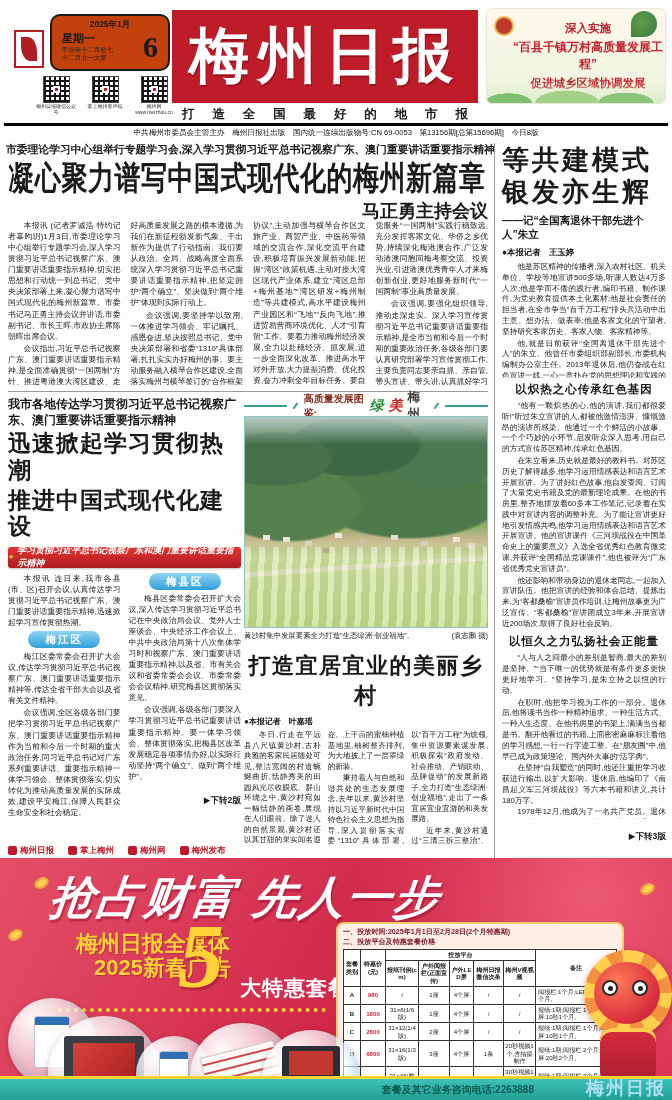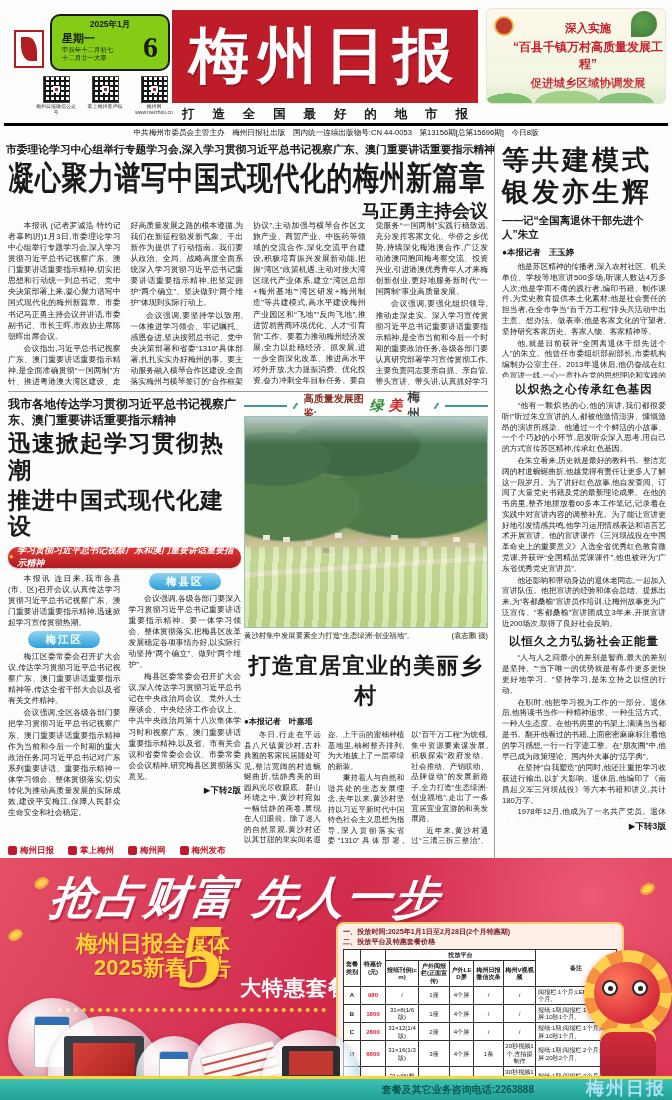--- a/index.html
+++ b/index.html
@@ -2,21 +2,21 @@
 <html><head>
 <meta charset="utf-8">
 <style>
 *{box-sizing:border-box;margin:0;padding:0}
 html,body{width:672px;height:1100px}
 body{position:relative;background:#fdfdfb;font-family:"Liberation Sans","DejaVu Sans",sans-serif;color:#1a1a1a;overflow:hidden}
 .serif{font-family:"Liberation Serif","DejaVu Serif",serif}
 
 .brand-ico{position:absolute;left:14px;top:30px;width:30px;height:38px;border:2px solid #b01e24;background:#fff}
 .brand-ico i{position:absolute;left:5px;top:5px;width:16px;height:24px;background:#b01e24;border-radius:0 60% 0 60%}
-.date-box{position:absolute;left:50px;top:14px;width:120px;height:57px;border:2px solid #1a1a1a;border-radius:10px;padding:3px 6px 2px;background:#84cc16}
+.date-box{position:absolute;left:50px;top:14px;width:120px;height:57px;border:2px solid #1a1a1a;border-radius:10px;padding:3px 6px 2px;background:#c2410c}
 .db-month{text-align:center;font-size:8.5px;font-weight:bold}
 .db-mid{display:flex;align-items:center;justify-content:space-between;padding:0 4px}
 .db-left{}
 .db-week{font-size:11px;font-weight:900}
 .db-lunar{font-size:6.4px;line-height:1.25;color:#222}
 .db-day{font-size:30px;font-weight:900;line-height:1;font-family:"Liberation Serif",serif}
 .qr-row{position:absolute;left:36px;top:76px;display:flex;gap:9px}
 .qr-item{width:40px;text-align:center}
 .qr{width:27px;height:27px;margin:0 auto;background-color:#fff;border:1px solid #444;position:relative;background-image:repeating-linear-gradient(0deg,#161616 0 2px,transparent 2px 5px),repeating-linear-gradient(90deg,#161616 0 2px,transparent 2px 5px)}
 .qr::after{content:"";position:absolute;inset:9px;background:#bf1c2a;border:2px solid #fff}
@@ -43,26 +43,26 @@
 .vline{position:absolute;left:494px;top:143px;height:716px;border-left:1px solid #9a9a9a}
 .hline1{position:absolute;left:8px;top:391px;width:480px;border-top:1px solid #9a9a9a}
 
 .rt{position:absolute;left:502px;top:145px;width:164px}
 .rt-h{font-size:27px;font-weight:900;line-height:1.18;letter-spacing:3px;font-family:"Liberation Serif",serif}
 .rt-subtitle{font-size:10.5px;font-weight:bold;margin-top:4px;line-height:1.35}
 .rt-byline{font-size:8.4px;font-weight:bold;margin:6px 0 4px}
 .rt-chunk{font-size:7.7px;line-height:1.4;text-align:justify;overflow:hidden}
 .c1{max-height:116px}.c2{max-height:246px}.c3{max-height:166px}
 .colsub{font-size:11.5px;font-weight:900;text-align:center;letter-spacing:1px;margin:4px 0;text-indent:0}
-.jump{text-align:right;font-size:8.6px;font-weight:900;margin-top:2px;text-indent:0}
+.jump{text-align:right;font-size:8.6px;font-weight:900;margin-top:12px;text-indent:0}
 
 .loc{position:absolute;left:8px;top:397px;width:233px}
 .loc-kicker{font-size:12px;font-weight:900;line-height:1.3}
 .loc-h{font-size:23px;font-weight:900;line-height:1.16;letter-spacing:1px;margin-top:3px;font-family:"Liberation Serif",serif}
-.loc-banner{margin-top:6px;height:21px;border-radius:10px;background:linear-gradient(180deg,#e43530,#ad1b22);color:#fff;font-size:9px;font-weight:900;font-style:italic;display:flex;align-items:center;justify-content:center;gap:3px;box-shadow:0 1px 2px rgba(0,0,0,.25)}
+.loc-banner{margin-top:6px;height:21px;border-radius:3px;background:linear-gradient(180deg,#e43530,#ad1b22);color:#fff;font-size:9px;font-weight:900;font-style:italic;display:flex;align-items:center;justify-content:center;gap:3px;box-shadow:0 1px 2px rgba(0,0,0,.25)}
 .loc-banner .star{color:#ffd337;font-size:7px;font-style:normal}
 .loc-body{margin-top:5px;height:303px;column-count:2;column-gap:8px;font-size:7.8px;line-height:1.42;text-align:justify;overflow:hidden}
 .tagrow{text-align:center;margin:3px 0;text-indent:0}
 .pill{display:inline-block;min-width:72px;padding:1px 12px;border-radius:10px;background:linear-gradient(180deg,#8fd4f2,#2f9fd8);color:#fff;font-size:10.5px;font-weight:900;letter-spacing:2px}
 
 .ph{position:absolute;left:244px;top:397px;width:244px}
 .ph-head{height:17px;display:flex;align-items:center;justify-content:center;gap:5px}
 .ph-line{width:52px;height:2px;background:#3a9e96}
 .ph-slash{width:8px;height:2px;background:#3a9e96;transform:rotate(-55deg)}
 .ph-pre{font-size:10px;font-weight:900;color:#8a2f23}
@@ -168,21 +168,21 @@
   <div class="promo-tree"></div>
   <div class="promo-txt">
     <div class="promo-l1">深入实施</div>
     <div class="promo-l2">“百县千镇万村高质量发展工程”</div>
     <div class="promo-l3">促进城乡区域协调发展</div>
   </div>
   <div class="promo-ground"></div>
 </div>
 
 <div class="hdr-rule"></div>
-<div class="meta">中共梅州市委员会主管主办　梅州日报社出版　国内统一连续出版物号:CN 44-0053　第13156期[总第15696期]　今日8版</div>
+<div class="meta">中共梅州市委员会主管主办　梅州日报社出版　国内统一连续出版物号:CN 69-0053　第13156期[总第15696期]　今日8版</div>
 
 <div class="lead-kicker">市委理论学习中心组举行专题学习会,深入学习贯彻习近平总书记视察广东、澳门重要讲话重要指示精神</div>
 <div class="lead-headline serif">凝心聚力谱写中国式现代化的梅州新篇章</div>
 <div class="lead-sub">马正勇主持会议</div>
 <div class="lead-body">
     <div class="para">本报讯 (记者罗诚浩 特约记者辜昀玥)1月3日,市委理论学习中心组举行专题学习会,深入学习贯彻习近平总书记视察广东、澳门重要讲话重要指示精神,切实把思想和行动统一到总书记、党中央决策部署上来,凝心聚力谱写中国式现代化的梅州新篇章。市委书记马正勇主持会议并讲话,市委副书记、市长王晖,市政协主席陈朝晖出席会议。</div>
     <div class="para">会议指出,习近平总书记视察广东、澳门重要讲话重要指示精神,是全面准确贯彻“一国两制”方针、推进粤港澳大湾区建设、走好高质量发展之路的根本遵循,为我们在新征程勃发新气象、干出新作为提供了行动指南。我们要从政治、全局、战略高度全面系统深入学习贯彻习近平总书记重要讲话重要指示精神,把坚定拥护“两个确立”、坚决做到“两个维护”体现到实际行动上。</div>
     <div class="para">会议强调,要坚持学以致用,一体推进学习领会、牢记嘱托、感恩奋进,坚决按照总书记、党中央决策部署和省委“1310”具体部署,扎扎实实办好梅州的事。要主动服务融入横琴合作区建设,全面落实梅州与横琴签订的“合作框架协议”,主动加强与横琴合作区文旅产业、商贸产业、中医药等领域的交流合作,深化交流平台建设,积极培育振兴发展新动能,把握“湾区”政策机遇,主动对接大湾区现代产业体系,建立“湾区总部+梅州基地”“湾区研发+梅州制造”等共建模式,高水平建设梅州产业园区和“飞地”“反向飞地”,推进贸易营商环境优化、人才“引育留”工作。要着力推动梅州经济发展,全力以赴稳经济、抓发展,进一步全面深化改革、推进高水平对外开放,大力提振消费、优化投资,奋力冲刺全年目标任务。要自觉服务“一国两制”实践行稳致远,充分发挥客家文化、华侨之乡优势,持续深化梅港澳合作,广泛发动港澳同胞回梅考察交流、投资兴业,引进港澳优秀青年人才来梅创新创业,更好地服务新时代“一国两制”事业高质量发展。</div>
     <div class="para">会议强调,要强化组织领导,推动走深走实。深入学习宣传贯彻习近平总书记重要讲话重要指示精神,是全市当前和今后一个时期的重要政治任务,各级各部门要认真研究部署学习宣传贯彻工作,主要负责同志要亲自抓、亲自管,带头宣讲、带头讲,认真抓好学习培训、宣传宣讲、理论阐释、调查研究等工作,把学习宣传贯彻工作往实里走、往心里走,切实转化为推进中国式现代化梅州实践的具体举措和实际行动。</div>
   </div>
@@ -194,21 +194,21 @@
   <div class="rt-h">银发亦生辉</div>
   <div class="rt-subtitle">——记“全国离退休干部先进个人”朱立</div>
   <div class="rt-byline">●本报记者　王玉婷</div>
   <div class="rt-chunk c1">
       <div class="para">他是苏区精神的传播者,深入农村社区、机关单位、学校等地宣讲500多场,听课人数达4万多人次;他是学而不倦的践行者,编印书籍、制作课件,为党史教育提供本土化素材;他是社会责任的担当者,在全市争当“百千万工程”排头兵活动中出主意、想办法、做表率;他是客家文化的守望者,坚持研究客家历史、客家人物、客家精神等。</div>
       <div class="para">他,就是日前获评“全国离退休干部先进个人”的朱立。他曾任市委组织部副部长,市委机构编制办公室主任。2013年退休后,他仍奋战在红色宣讲一线,一心一意扑在党的思想理论和实践的宣传工作上。</div>
     </div>
   <div class="colsub">以炽热之心传承红色基因</div>
   <div class="rt-chunk c2">
       <div class="para">“他有一颗炽热的心,他的演讲,我们都很爱听!”听过朱立宣讲的人,都被他激情澎湃、慷慨激昂的演讲所感染。他通过一个个鲜活的小故事、一个个巧妙的小环节,启发听众深入思考,用自己的方式宣传苏区精神,传承红色基因。</div>
-      <div class="para">在朱立看来,历史就是最好的教科书。整洁宽阔的村道蜿蜒曲折,他越觉得有责任让更多人了解这一段岁月。为了讲好红色故事,他自发查阅、订阅了大量党史书籍及党的最新理论成果。在他的书房里,整齐地摆放着60多本工作笔记,记录着在实践中对宣讲内容的调整补充。为了能让宣讲更好地引发情感共鸣,他学习运用情感表达和语言艺术开展宣讲。他的宣讲课件《三河坝战役在中国革命史上的重要意义》入选全省优秀红色教育微党课,并获评“全国精品党课课件”,他也被评为“广东省优秀党史宣讲员”。</div>
+      <div class="para">在朱立看来,历史就是最好的教科书。对苏区历史了解得越多,他学习运用情感表达和语言艺术开展宣讲。为了讲好红色故事,他自发查阅、订阅了大量党史书籍及党的最新理论成果。在他的书房里,整齐地摆放着60多本工作笔记,记录着在实践中对宣讲内容的调整补充。为了能让宣讲更好地引发情感共鸣,他学习运用情感表达和语言艺术开展宣讲。他的宣讲课件《三河坝战役在中国革命史上的重要意义》入选全省优秀红色教育微党课,并获评“全国精品党课课件”,他也被评为“广东省优秀党史宣讲员”。</div>
       <div class="para">他还影响和带动身边的退休老同志,一起加入宣讲队伍。他把宣讲的经验和体会总结、提炼出来,为“客都桑榆”宣讲员作培训,让梅州故事更为广泛宣传。“客都桑榆”宣讲团成立3年来,开展宣讲近200场次,取得了良好社会反响。</div>
     </div>
   <div class="colsub">以恒久之力弘扬社会正能量</div>
   <div class="rt-chunk c3">
       <div class="para">“人与人之间最小的差别是智商,最大的差别是坚持。”“当下唯一的优势就是有条件更多更快更好地学习。”坚持学习,是朱立持之以恒的行动。</div>
       <div class="para">在职时,他把学习视为工作的一部分。退休后,他将读书当作一种精神追求、一种生活方式、一种人生态度。在他书房里的书架上,满满当当都是书。翻开他看过的书籍,上面密密麻麻标注着他的学习感想,一行一行字迹工整。在“朋友圈”中,他早已成为政策理论、国内外大事的“活字典”。</div>
       <div class="para">在坚持“自我塑造”的同时,他还注重把学习收获进行输出,以扩大影响。退休后,他编印了《南昌起义军三河坝战役》等六本书籍和讲义,共计180万字。</div>
       <div class="para">1978年12月,他成为了一名共产党员。退休后,他不断发挥余热,影响、鼓舞、带动普通群众,从革命历史中获得力量,从优秀文化传统中汲取营养。</div>
     </div>
   <div class="jump">▶下转3版</div>
@@ -221,22 +221,22 @@
   <div class="loc-banner">
     <span class="star">★</span>
     <span>学习贯彻习近平总书记视察广东和澳门重要讲话重要指示精神</span>
   </div>
   <div class="loc-body">
       <div class="para">本报讯 连日来,我市各县(市、区)召开会议,认真传达学习贯彻习近平总书记视察广东、澳门重要讲话重要指示精神,迅速掀起学习宣传贯彻热潮。</div>
       <div class="tagrow"><span class="pill">梅江区</span></div>
       <div class="para">梅江区委常委会召开扩大会议,传达学习贯彻习近平总书记视察广东、澳门重要讲话重要指示精神等,传达全省干部大会以及省有关文件精神。</div>
       <div class="para">会议强调,全区各级各部门要把学习贯彻习近平总书记视察广东、澳门重要讲话重要指示精神作为当前和今后一个时期的重大政治任务,同习近平总书记对广东系列重要讲话、重要指示精神一体学习领会、整体贯彻落实,切实转化为推动高质量发展的实际成效,建设平安梅江,保障人民群众生命安全和社会稳定。</div>
       <div class="tagrow"><span class="pill">梅县区</span></div>
+      <div class="para">梅县区委常委会召开扩大会议,深入传达学习贯彻习近平总书记在中央政治局会议、党外人士座谈会、中央经济工作会议上、中共中央政治局第十八次集体学习时和视察广东、澳门重要讲话重要指示精神,以及省、市有关会议和省委常委会会议、市委常委会会议精神,研究梅县区贯彻落实意见。</div>
       <div class="para">会议强调,各级各部门要深入学习贯彻习近平总书记重要讲话重要指示精神。要一体学习领会、整体贯彻落实,把梅县区改革发展稳定各项事情办好,以实际行动坚持“两个确立”、做到“两个维护”。</div>
-      <div class="para">梅县区委常委会召开扩大会议,深入传达学习贯彻习近平总书记在中央政治局会议、党外人士座谈会、中央经济工作会议上、中共中央政治局第十八次集体学习时和视察广东、澳门重要讲话重要指示精神,以及省、市有关会议和省委常委会会议、市委常委会会议精神,研究梅县区贯彻落实意见。</div>
       <div class="jump">▶下转2版</div>
     </div>
 </div>
 
 <div class="ph">
   <div class="ph-head">
     <span class="ph-line"></span>
     <span class="ph-slash"></span>
     <span class="ph-pre">高质量发展图鉴·</span>
       <span class="ph-green">绿</span>

